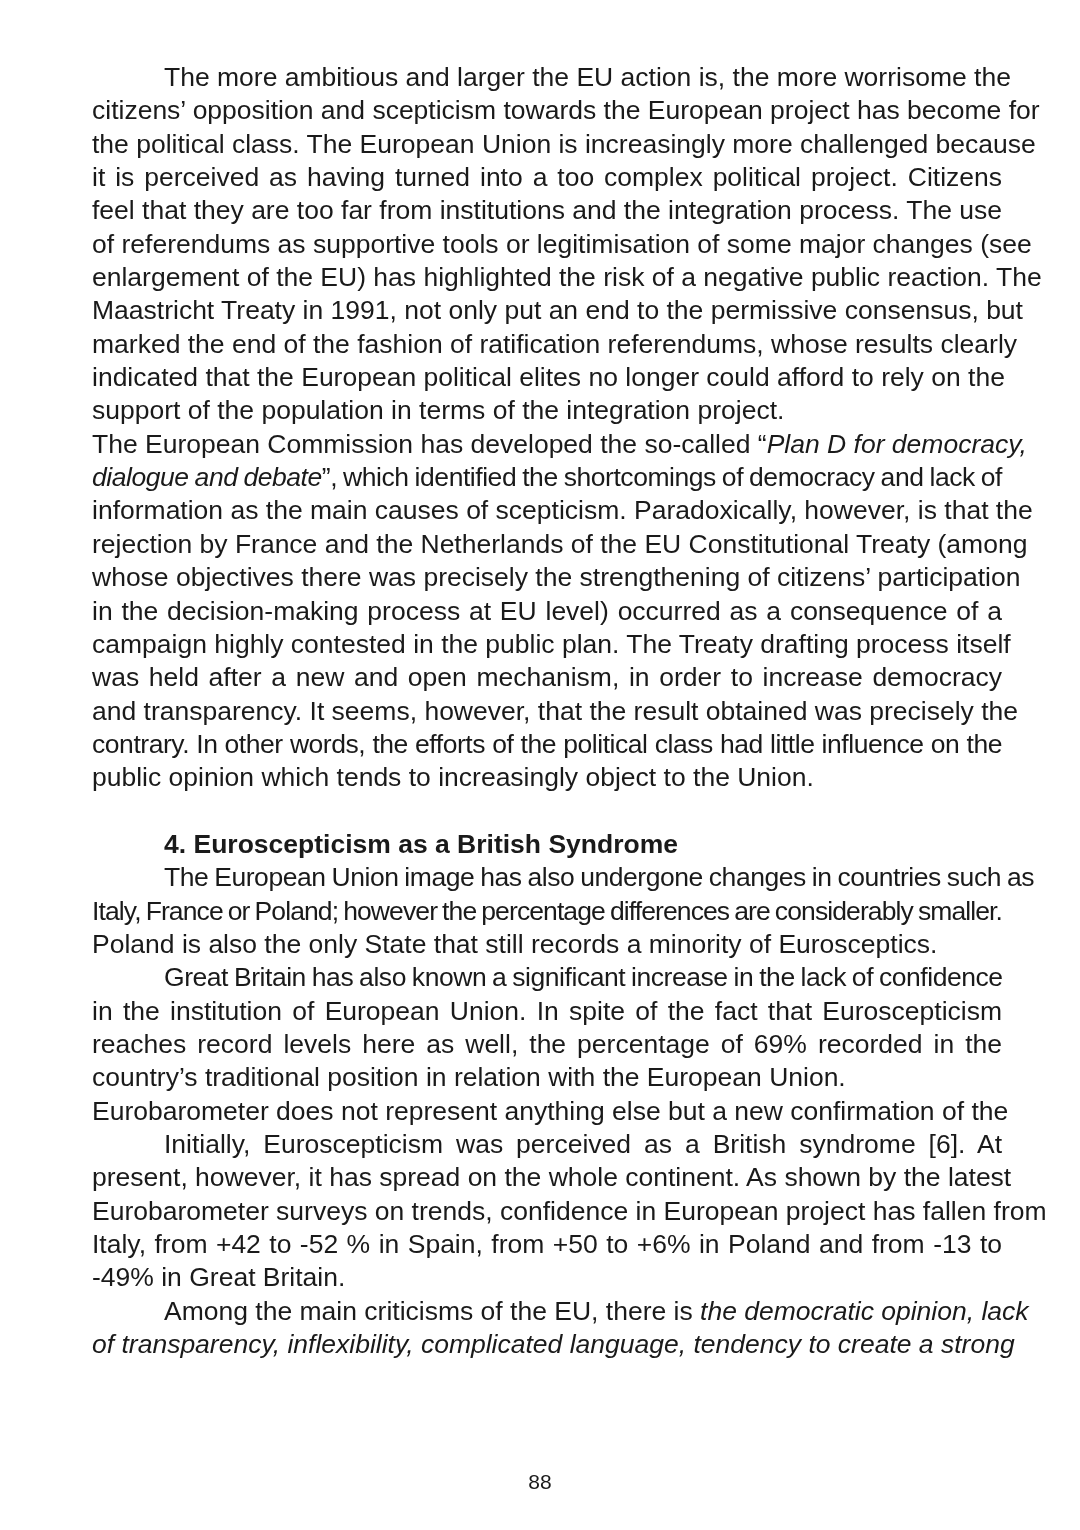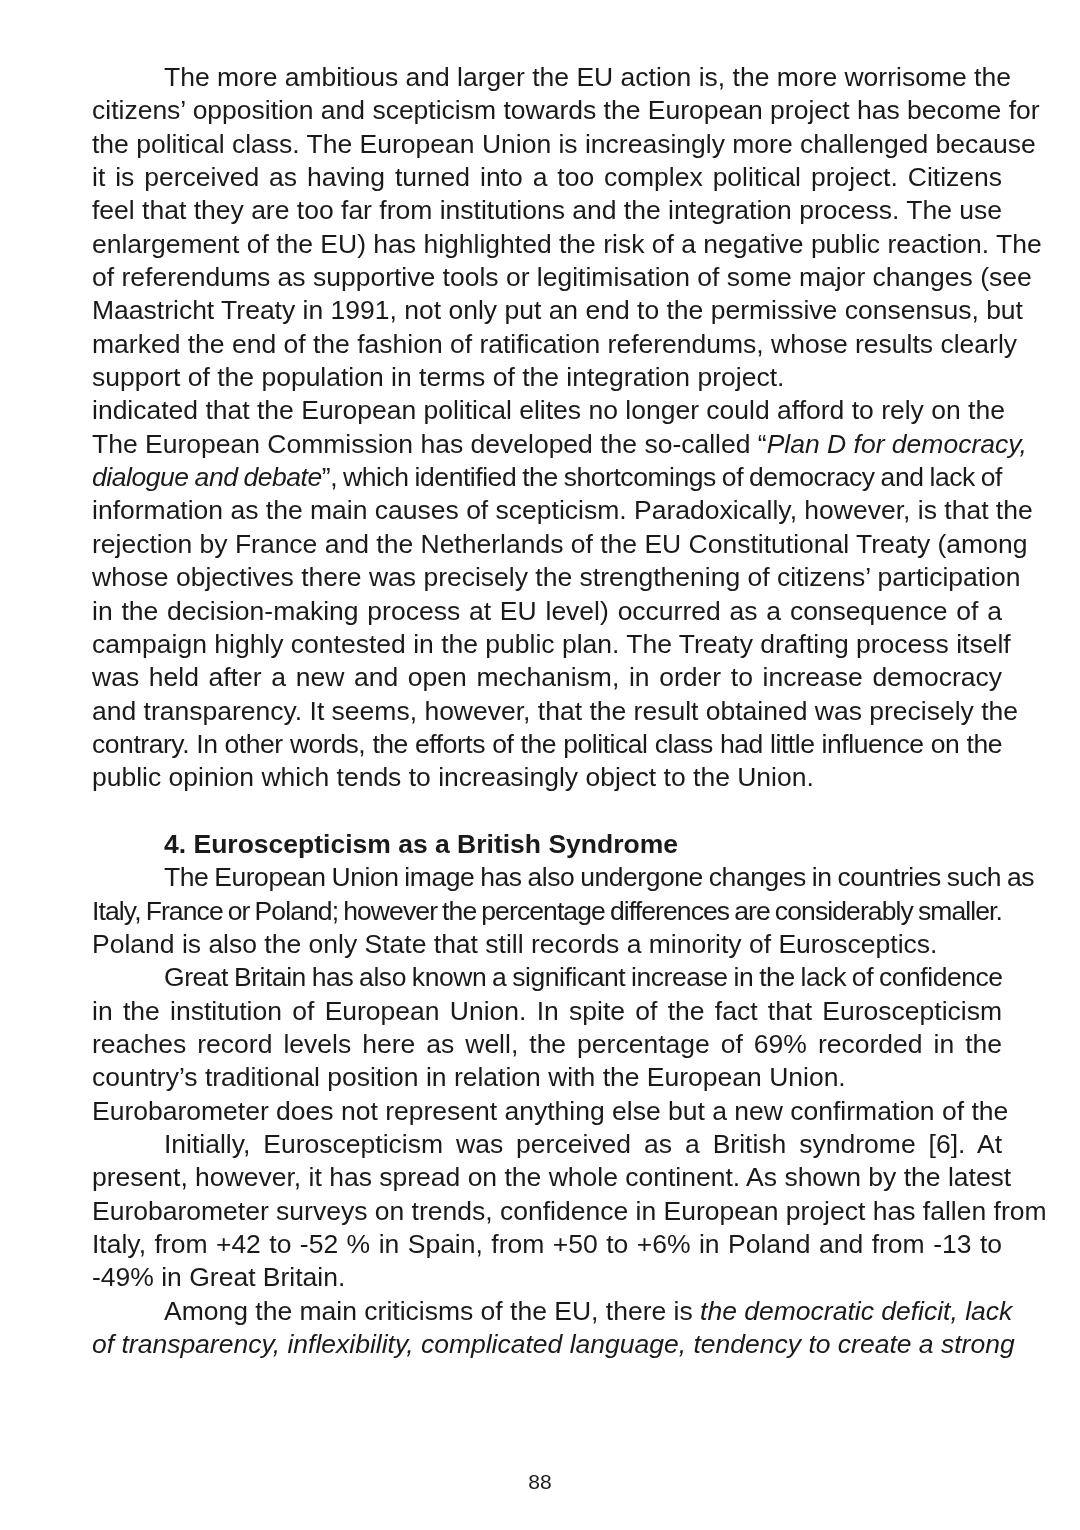--- a/index.html
+++ b/index.html
@@ -25,26 +25,26 @@
 <body>
 
 <div class="page">
 
   <div>
     <span class="ln indent">The more ambitious and larger the EU action is, the more worrisome the</span>
     <span class="ln">citizens’ opposition and scepticism towards the European project has become for</span>
     <span class="ln">the political class. The European Union is increasingly more challenged because</span>
     <span class="ln">it is perceived as having turned into a too complex political project. Citizens</span>
     <span class="ln">feel that they are too far from institutions and the integration process. The use</span>
+    <span class="ln">of referendums as supportive tools or legitimisation of some major changes (see</span>
     <span class="ln">enlargement of the EU) has highlighted the risk of a negative public reaction. The</span>
-    <span class="ln">of referendums as supportive tools or legitimisation of some major changes (see</span>
     <span class="ln">Maastricht Treaty in 1991, not only put an end to the permissive consensus, but</span>
     <span class="ln">marked the end of the fashion of ratification referendums, whose results clearly</span>
+    <span class="ln">indicated that the European political elites no longer could afford to rely on the</span>
     <span class="ln last">support of the population in terms of the integration project.</span>
-    <span class="ln">indicated that the European political elites no longer could afford to rely on the</span>
   </div>
 
   <div>
     <span class="ln"><span>The European Commission has developed the so-called “</span><i>Plan D for democracy,</i></span>
     <span class="ln cond"><i>dialogue and debate</i><span>”, which identified the shortcomings of democracy and lack of</span></span>
     <span class="ln">information as the main causes of scepticism. Paradoxically, however, is that the</span>
     <span class="ln">rejection by France and the Netherlands of the EU Constitutional Treaty (among</span>
     <span class="ln">whose objectives there was precisely the strengthening of citizens’ participation</span>
     <span class="ln">in the decision-making process at EU level) occurred as a consequence of a</span>
     <span class="ln">campaign highly contested in the public plan. The Treaty drafting process itself</span>
@@ -74,18 +74,18 @@
 
   <div>
     <span class="ln indent">Initially, Euroscepticism was perceived as a British syndrome [6]. At</span>
     <span class="ln">present, however, it has spread on the whole continent. As shown by the latest</span>
     <span class="ln">Eurobarometer surveys on trends, confidence in European project has fallen from</span>
     <span class="ln">Italy, from +42 to -52 % in Spain, from +50 to +6% in Poland and from -13 to</span>
     <span class="ln last">-49% in Great Britain.</span>
   </div>
 
   <div>
-    <span class="ln indent"><span>Among the main criticisms of the EU, there is </span><i>the democratic deficit, lack</i></span>
+    <span class="ln indent"><span>Among the main criticisms of the EU, there is </span><i>the democratic opinion, lack</i></span>
     <span class="ln"><i>of transparency, inflexibility, complicated language, tendency to create a strong</i></span>
   </div>
 </div>
 
 <div class="page-number">88</div>
 
 </body></html>

